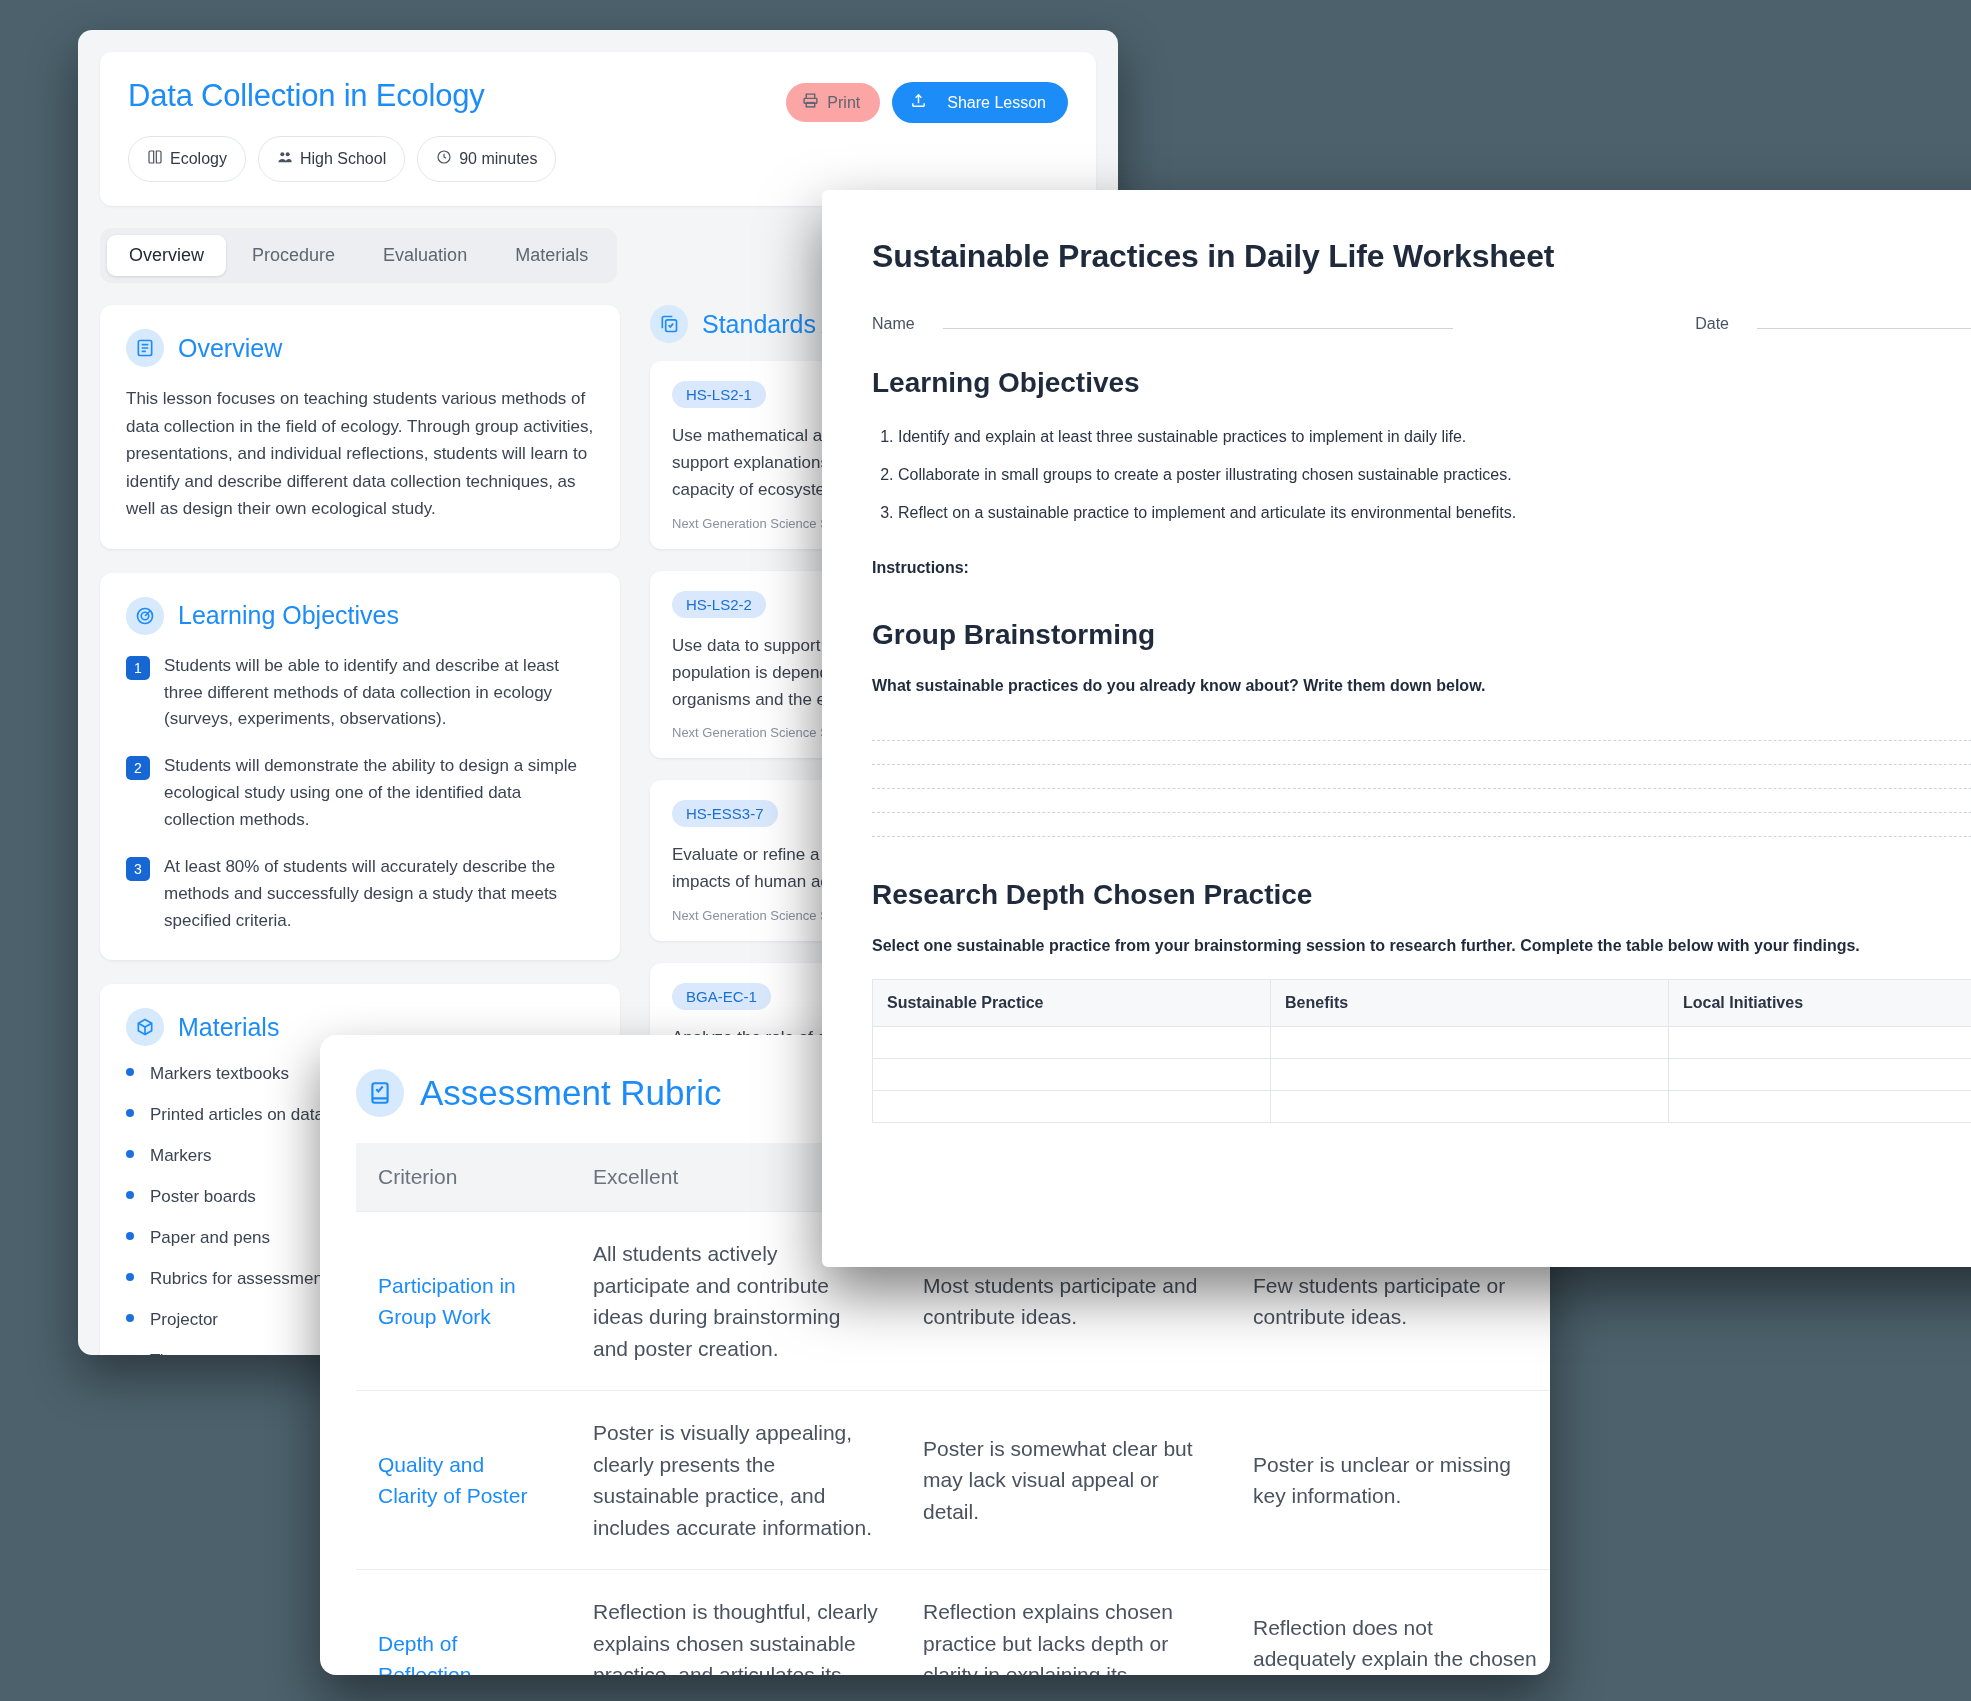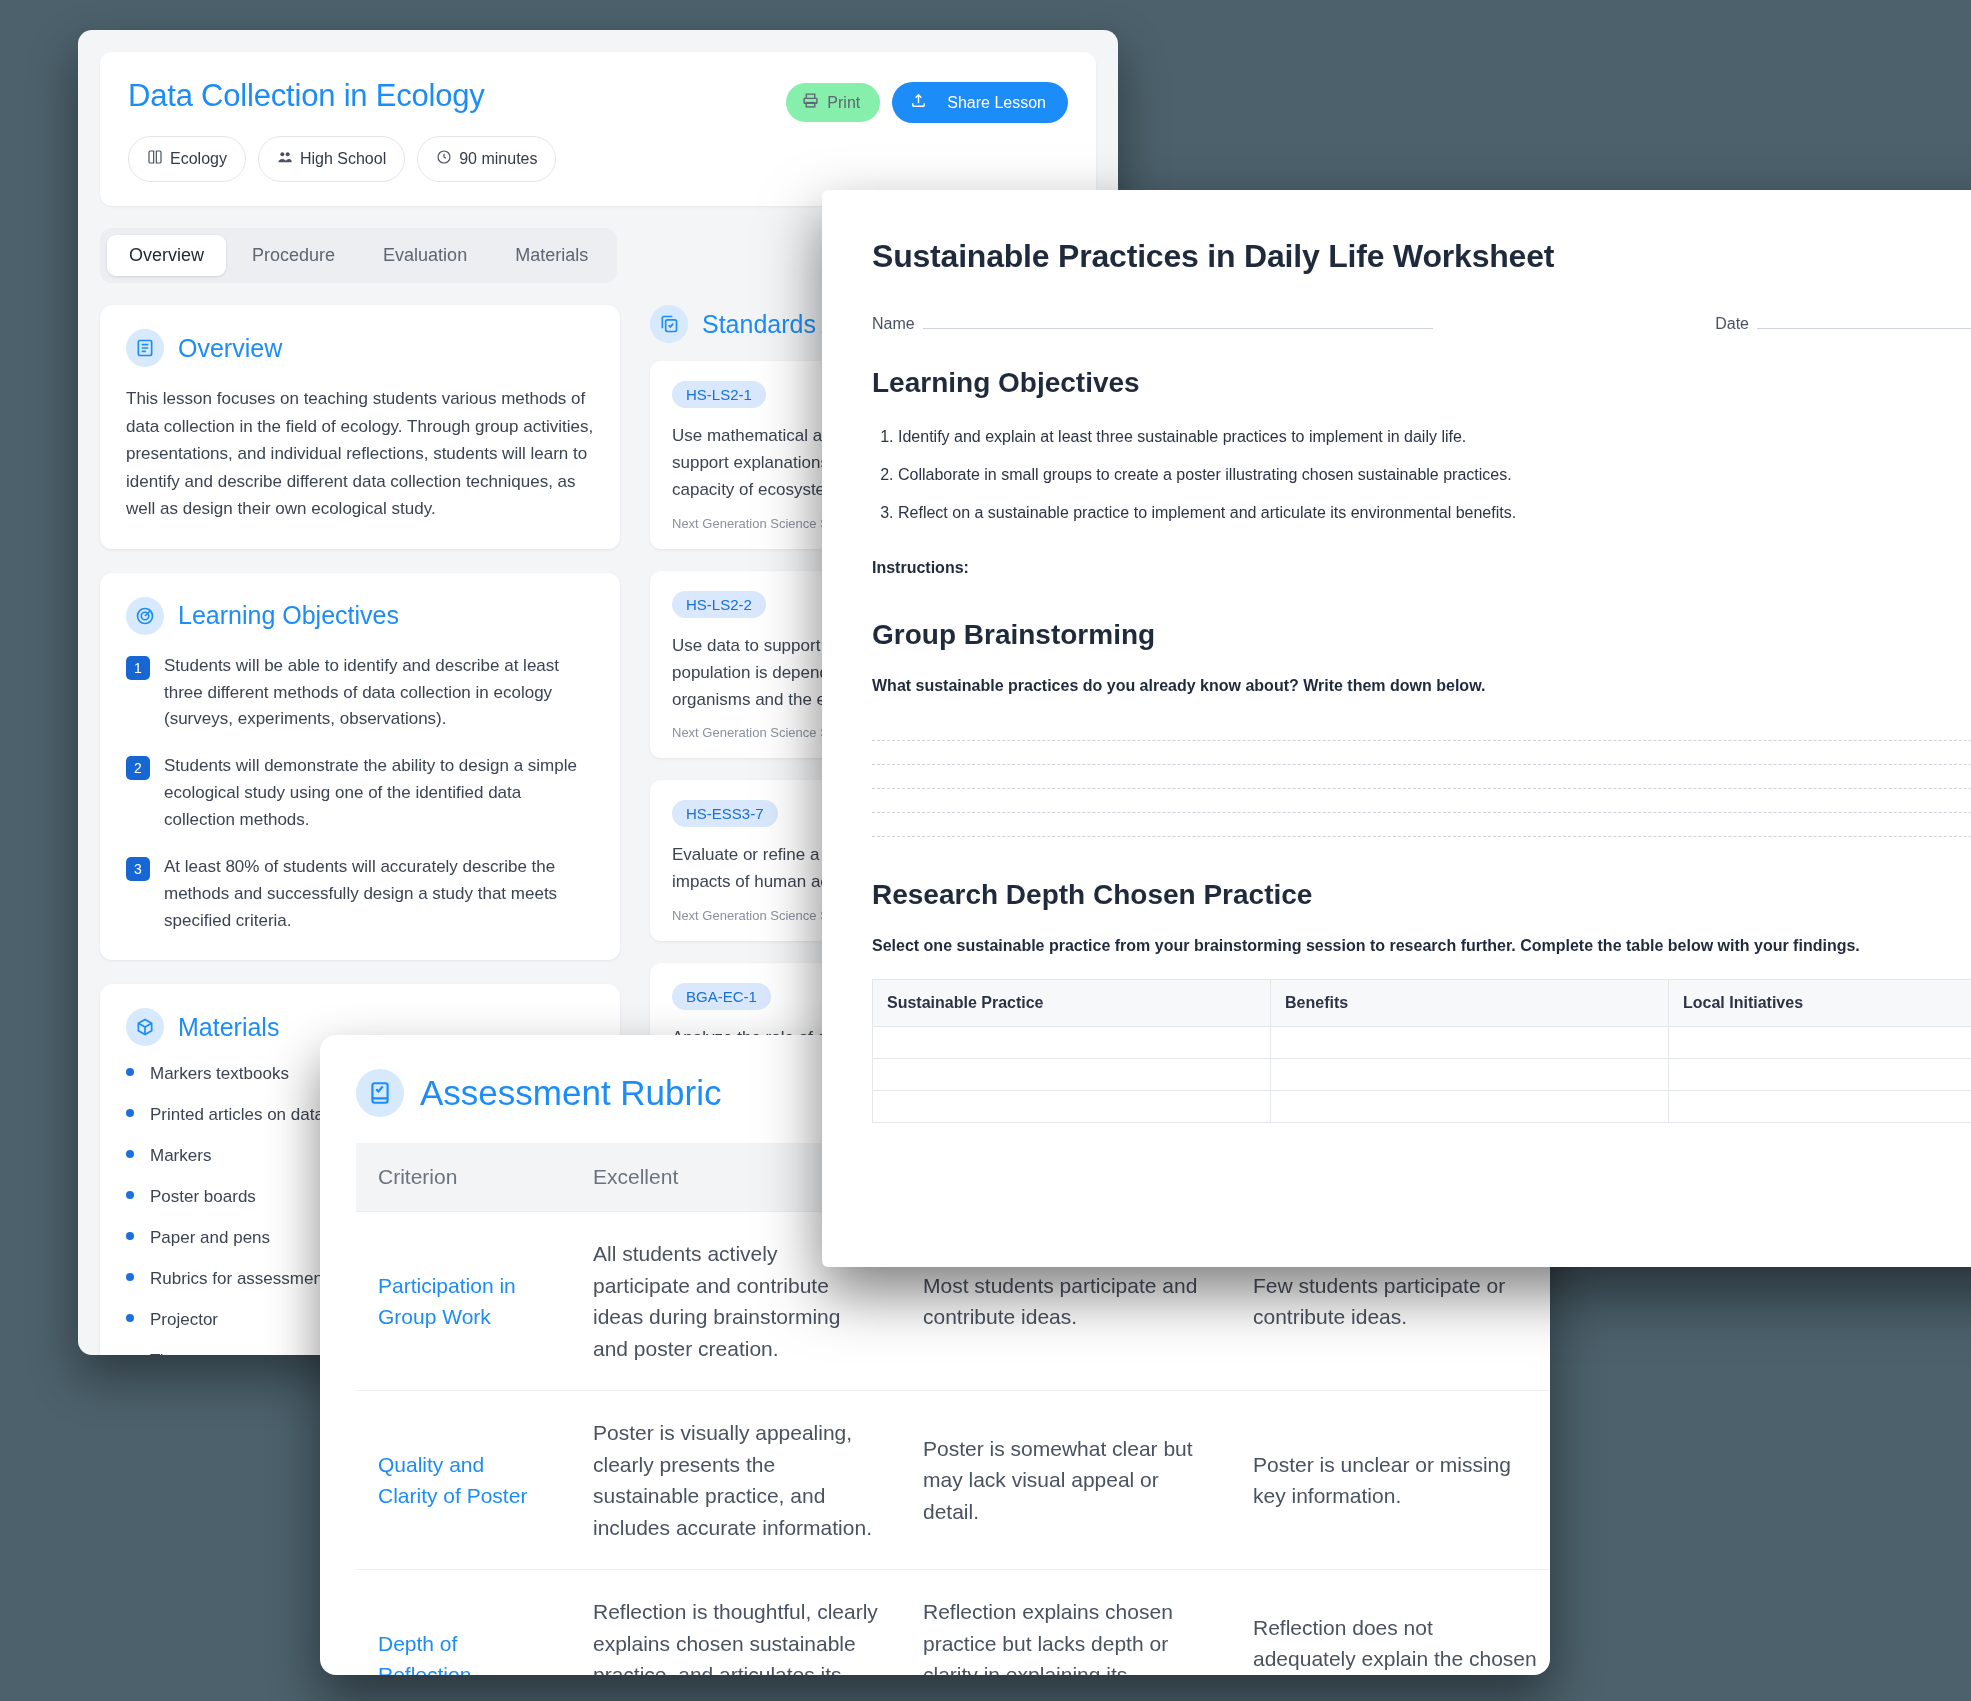--- a/index.html
+++ b/index.html
@@ -44,21 +44,21 @@
   }
   .header-actions {
     position: absolute;
     top: 30px;
     right: 28px;
     display: flex;
     gap: 12px;
     align-items: center;
   }
   .btn-print {
-    background: #86efac;
+    background: #fca5a5;
     border-radius: 999px;
     padding: 9px 20px 9px 16px;
     font-size: 16px;
     color: #5d6672;
     display: flex;
     align-items: center;
     gap: 8px;
     border: none;
     font-family: inherit;
     cursor: pointer;
@@ -262,21 +262,21 @@
     box-sizing: border-box;
     color: #1f2a3c;
   }
   .ws-title {
     font-size: 32px;
     font-weight: bold;
     letter-spacing: -0.2px;
     margin: 18px 0 38px 0;
   }
   .ws-namedate { display: flex; gap: 28px; margin-bottom: 34px; }
-  .nd { display: flex; align-items: baseline; gap: 8px; }
+  .nd { display: flex; align-items: baseline; gap: 28px; }
   .nd-label { font-size: 16px; color: #4a5260; flex: none; }
   .nd-line { border-bottom: 1px solid #cfd4da; height: 15px; }
   .nd-name { flex: 1 1 auto; }
   .nd-name .nd-line { width: 510px; }
   .nd-date .nd-line { width: 310px; }
   .ws-h2 {
     font-size: 28px;
     font-weight: bold;
     margin: 0 0 26px 0;
   }

